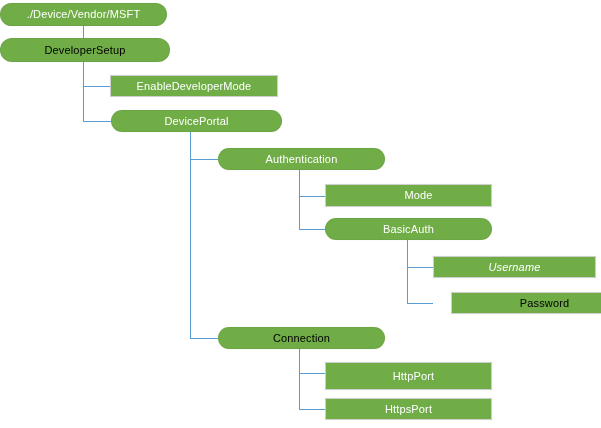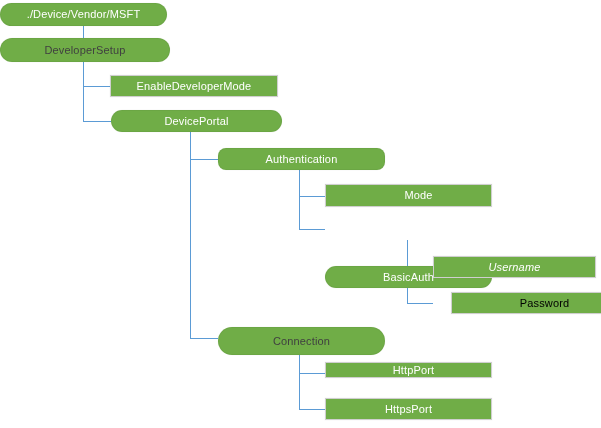--- a/index.html
+++ b/index.html
@@ -72,47 +72,47 @@
       <line x1="407" x2="433" y1="267.5" y2="267.5" stroke="#5B9BD5" stroke-width="1.6" shape-rendering="crispEdges"></line>
       <line x1="407" x2="433" y1="303.5" y2="303.5" stroke="#5B9BD5" stroke-width="1.6" shape-rendering="crispEdges"></line>
       <line x1="299.5" x2="299.5" y1="349" y2="409" stroke="#5B9BD5" stroke-width="1.6" shape-rendering="crispEdges"></line>
       <line x1="299" x2="325" y1="373.5" y2="373.5" stroke="#5B9BD5" stroke-width="1.6" shape-rendering="crispEdges"></line>
       <line x1="299" x2="325" y1="409.5" y2="409.5" stroke="#5B9BD5" stroke-width="1.6" shape-rendering="crispEdges"></line>
     </svg>
   <div id="node-layer">
       <div class="node pill" style="left: 0px; top: 3px; width: 167px; height: 23px; background: rgb(112, 173, 71); color: rgb(255, 255, 255);">
         <span class="node-label">./Device/Vendor/MSFT</span>
       </div>
-      <div class="node pill" style="left: 0px; top: 38px; width: 170px; height: 24px; background: rgb(112, 173, 71); color: #404040;">
+      <div class="node pill" style="left: 0px; top: 38px; width: 170px; height: 24px; background: rgb(112, 173, 71); color: #000000;">
         <span class="node-label">DeveloperSetup</span>
       </div>
       <div class="node rect" style="left: 110px; top: 75px; width: 168px; height: 22px; background: rgb(112, 173, 71); color: rgb(255, 255, 255);">
         <span class="node-label">EnableDeveloperMode</span>
       </div>
       <div class="node pill" style="left: 111px; top: 110px; width: 171px; height: 22px; background: rgb(112, 173, 71); color: rgb(255, 255, 255);">
         <span class="node-label">DevicePortal</span>
       </div>
-      <div class="node pill" style="left: 218px; top: 148px; width: 167px; height: 22px; background: rgb(112, 173, 71); color: rgb(255, 255, 255); border-radius: 8px;">
+      <div class="node pill" style="left: 218px; top: 148px; width: 167px; height: 22px; background: rgb(112, 173, 71); color: rgb(255, 255, 255);">
         <span class="node-label">Authentication</span>
       </div>
       <div class="node rect" style="left: 325px; top: 184px; width: 167px; height: 23px; background: rgb(112, 173, 71); color: rgb(255, 255, 255); padding-left: 20px;">
         <span class="node-label">Mode</span>
       </div>
-      <div class="node pill" style="left: 325px; top: 218px; width: 167px; height: 22px; background: rgb(112, 173, 71); color: rgb(255, 255, 255); margin-top: 48px;">
+      <div class="node pill" style="left: 325px; top: 218px; width: 167px; height: 22px; background: rgb(112, 173, 71); color: rgb(255, 255, 255);">
         <span class="node-label">BasicAuth</span>
       </div>
       <div class="node rect" style="left: 433px; top: 256px; width: 163px; height: 22px; background: rgb(112, 173, 71); color: rgb(255, 255, 255); font-style: italic;">
         <span class="node-label">Username</span>
       </div>
       <div class="node rect" style="left: 451px; top: 292px; width: 187px; height: 22px; background: rgb(112, 173, 71); color: #000000;">
         <span class="node-label">Password</span>
       </div>
-      <div class="node pill" style="left: 218px; top: 327px; width: 167px; height: 28px; background: rgb(112, 173, 71); color: #404040;">
+      <div class="node pill" style="left: 218px; top: 327px; width: 167px; height: 22px; background: rgb(112, 173, 71); color: #000000;">
         <span class="node-label">Connection</span>
       </div>
-      <div class="node rect" style="left: 325px; top: 362px; width: 167px; height: 16px; background: rgb(112, 173, 71); color: rgb(255, 255, 255); padding-left: 10px;">
+      <div class="node rect" style="left: 325px; top: 362px; width: 167px; height: 28px; background: rgb(112, 173, 71); color: rgb(255, 255, 255); padding-left: 10px;">
         <span class="node-label">HttpPort</span>
       </div>
       <div class="node rect" style="left: 325px; top: 398px; width: 167px; height: 22px; background: rgb(112, 173, 71); color: rgb(255, 255, 255); text-align: right;">
         <span class="node-label">HttpsPort</span>
       </div>
     </div>
 </div>
 
 </body></html>

